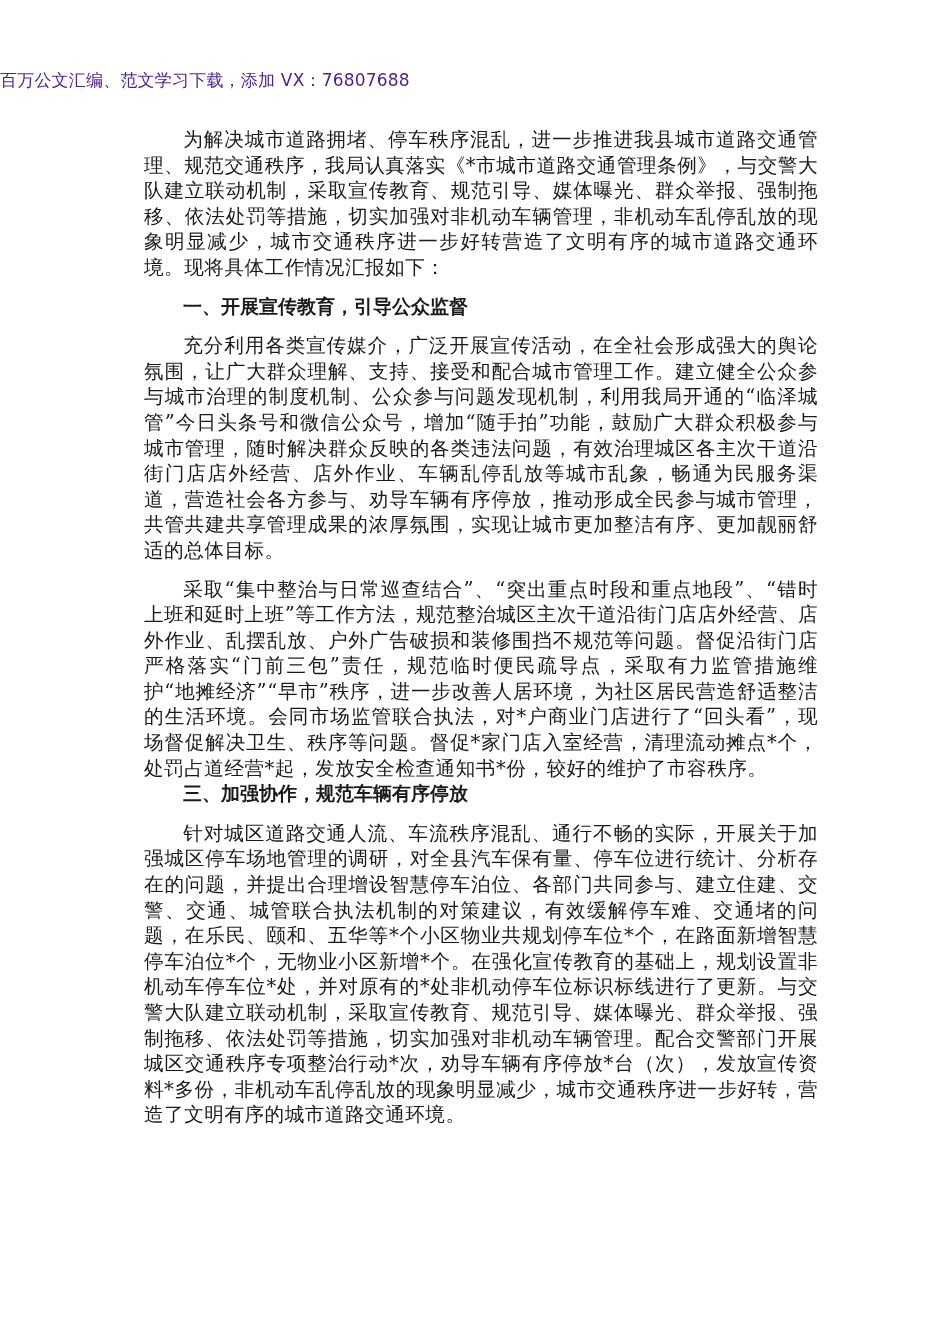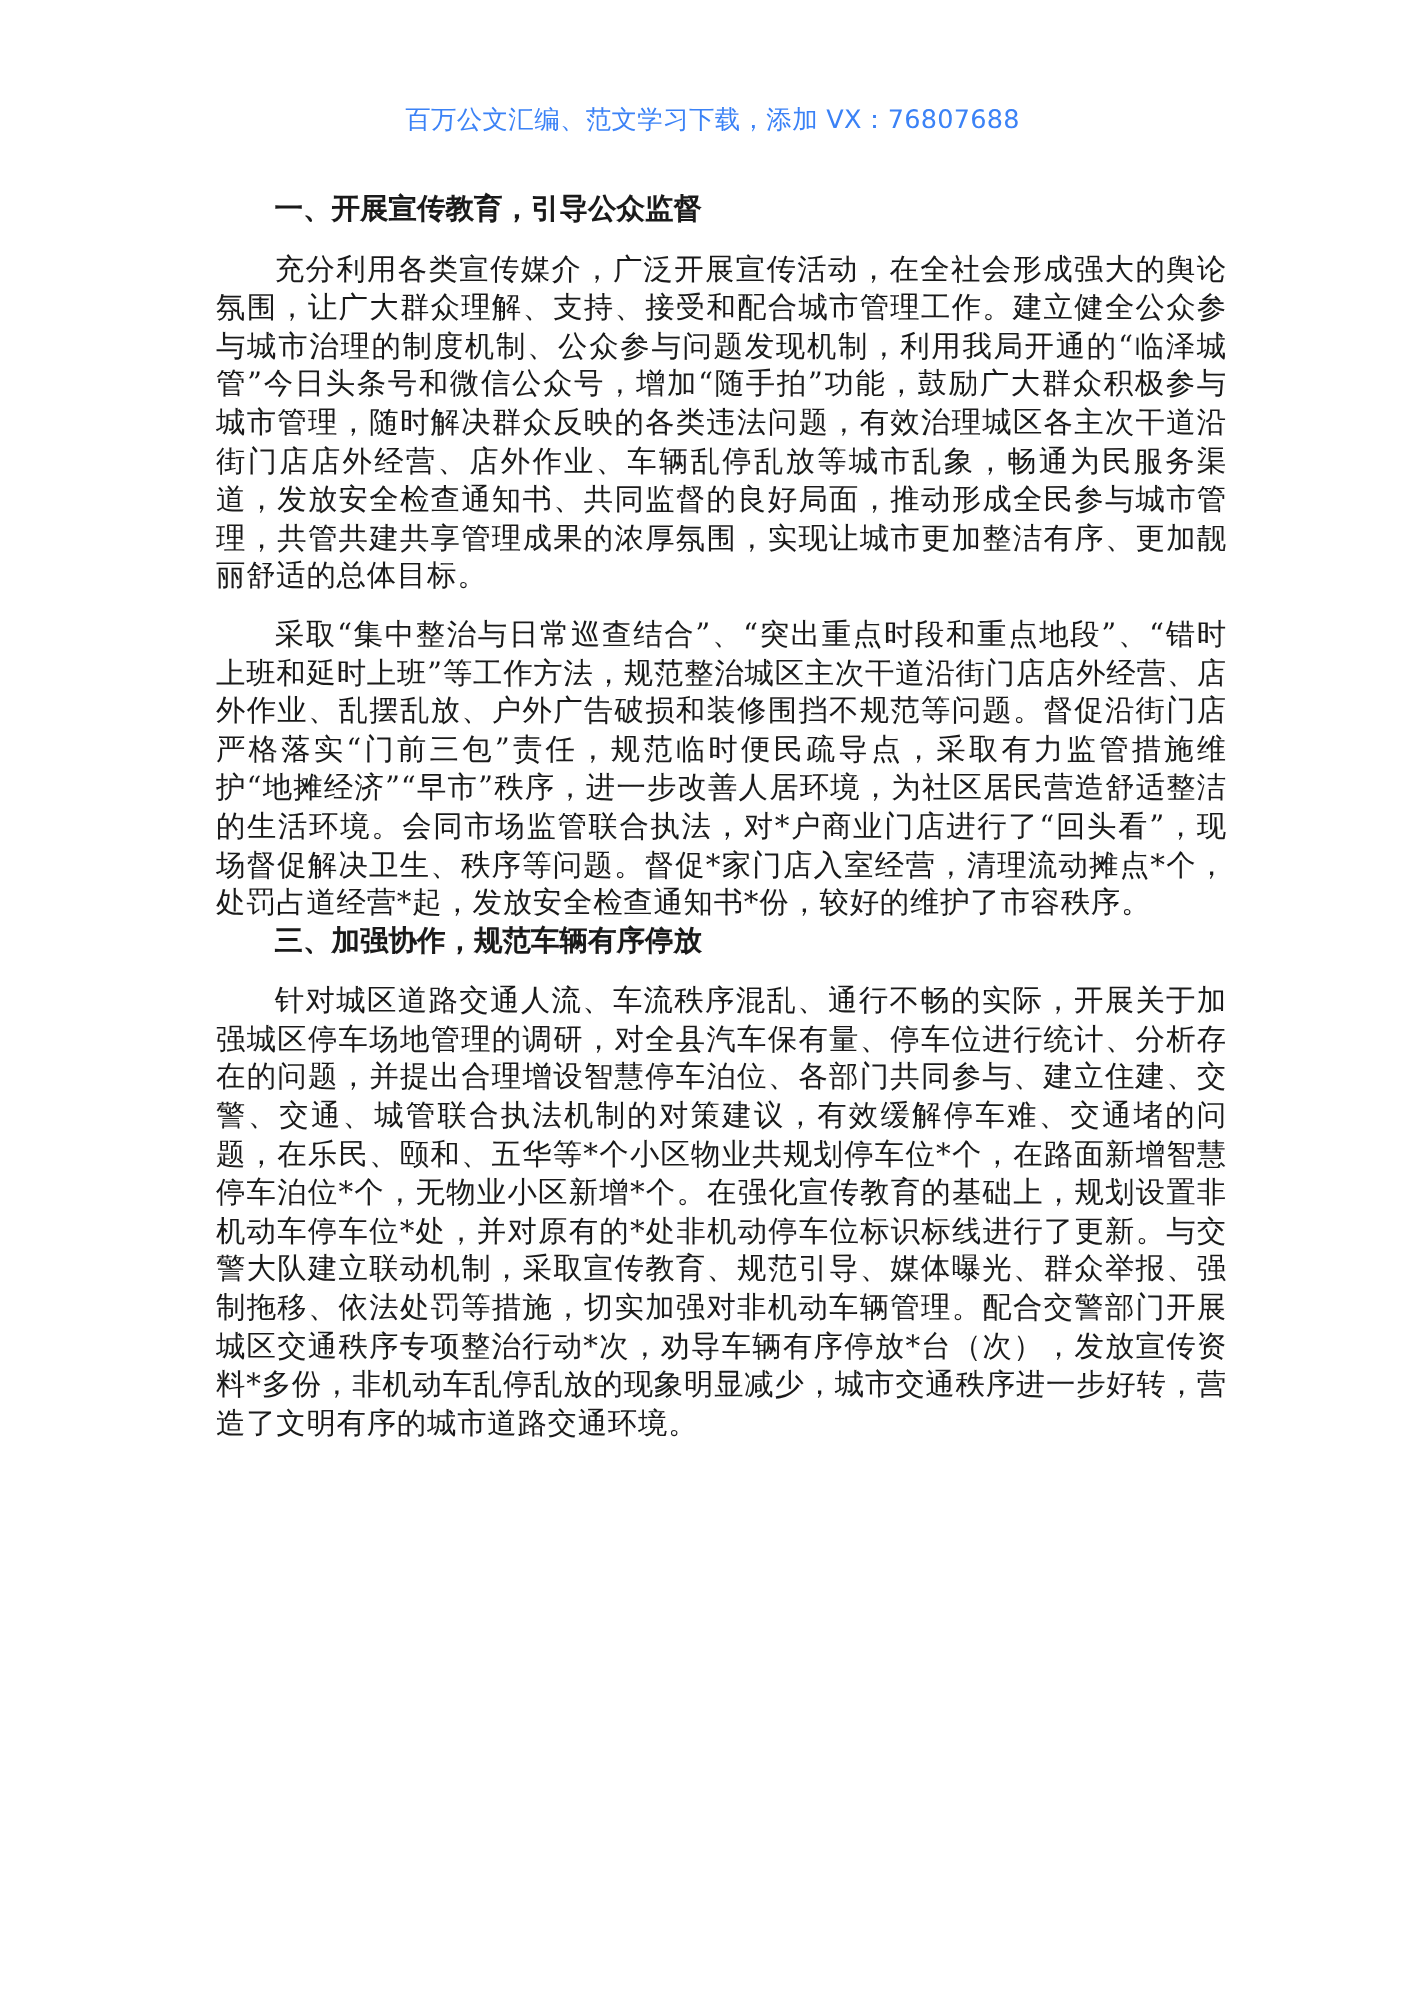--- a/index.html
+++ b/index.html
@@ -1,19 +1,19 @@
 <!DOCTYPE html>
 <html><head>
   <meta charset="utf-8">
   <style>
     html, body { margin: 0; padding: 0; background: #ffffff; }
     body { width: 950px; height: 1344px; position: relative; overflow: hidden; }
     .watermark {
-      position: absolute; left: 0; top: 68px; width: 950px; text-align: center;
-      color: #3b82f6; font-family: "DejaVu Sans", sans-serif; font-size: 17px;
+      position: absolute; left: 0; top: 68px; width: 950px; text-align: left;
+      color: #4c1d95; font-family: "DejaVu Sans", sans-serif; font-size: 17px;
       letter-spacing: 0.2px; line-height: 24px;
     }
     .page {
       position: absolute; left: 144px; top: 127px; width: 674px;
       font-family: "DejaVu Serif", serif; color: #1a1a1a;
     }
     .para {
       margin: 0; font-size: 19.6px; line-height: 25.6px; text-align: justify;
       text-indent: 2em; text-justify: inter-character; letter-spacing: 0.5px;
     }
@@ -27,21 +27,22 @@
     .h2 { margin-bottom: 14px; }
     .p2 { }
     .h3 { margin-bottom: 14px; }
   </style>
 </head>
 <body>
 
 <div class="watermark">百万公文汇编、范文学习下载，添加 VX：76807688</div>
 
 <div class="page">
+  <p class="para p-intro">为解决城市道路拥堵、停车秩序混乱，进一步推进我县城市道路交通管理、规范交通秩序，我局认真落实《*市城市道路交通管理条例》，与交警大队建立联动机制，采取宣传教育、规范引导、媒体曝光、群众举报、强制拖移、依法处罚等措施，切实加强对非机动车辆管理，非机动车乱停乱放的现象明显减少，城市交通秩序进一步好转营造了文明有序的城市道路交通环境。现将具体工作情况汇报如下：</p>
 
   <h2 class="heading h1">一、开展宣传教育，引导公众监督</h2>
-  <p class="para p1">充分利用各类宣传媒介，广泛开展宣传活动，在全社会形成强大的舆论氛围，让广大群众理解、支持、接受和配合城市管理工作。建立健全公众参与城市治理的制度机制、公众参与问题发现机制，利用我局开通的“临泽城管”今日头条号和微信公众号，增加“随手拍”功能，鼓励广大群众积极参与城市管理，随时解决群众反映的各类违法问题，有效治理城区各主次干道沿街门店店外经营、店外作业、车辆乱停乱放等城市乱象，畅通为民服务渠道，发放安全检查通知书、共同监督的良好局面，推动形成全民参与城市管理，共管共建共享管理成果的浓厚氛围，实现让城市更加整洁有序、更加靓丽舒适的总体目标。</p>
+  <p class="para p1">充分利用各类宣传媒介，广泛开展宣传活动，在全社会形成强大的舆论氛围，让广大群众理解、支持、接受和配合城市管理工作。建立健全公众参与城市治理的制度机制、公众参与问题发现机制，利用我局开通的“临泽城管”今日头条号和微信公众号，增加“随手拍”功能，鼓励广大群众积极参与城市管理，随时解决群众反映的各类违法问题，有效治理城区各主次干道沿街门店店外经营、店外作业、车辆乱停乱放等城市乱象，畅通为民服务渠道，营造社会各方参与、劝导车辆有序停放，推动形成全民参与城市管理，共管共建共享管理成果的浓厚氛围，实现让城市更加整洁有序、更加靓丽舒适的总体目标。</p>
 
   <p class="para p2">采取“集中整治与日常巡查结合”、“突出重点时段和重点地段”、“错时上班和延时上班”等工作方法，规范整治城区主次干道沿街门店店外经营、店外作业、乱摆乱放、户外广告破损和装修围挡不规范等问题。督促沿街门店严格落实“门前三包”责任，规范临时便民疏导点，采取有力监管措施维护“地摊经济”“早市”秩序，进一步改善人居环境，为社区居民营造舒适整洁的生活环境。会同市场监管联合执法，对*户商业门店进行了“回头看”，现场督促解决卫生、秩序等问题。督促*家门店入室经营，清理流动摊点*个，处罚占道经营*起，发放安全检查通知书*份，较好的维护了市容秩序。</p>
 
   <h2 class="heading h3">三、加强协作，规范车辆有序停放</h2>
   <p class="para p3">针对城区道路交通人流、车流秩序混乱、通行不畅的实际，开展关于加强城区停车场地管理的调研，对全县汽车保有量、停车位进行统计、分析存在的问题，并提出合理增设智慧停车泊位、各部门共同参与、建立住建、交警、交通、城管联合执法机制的对策建议，有效缓解停车难、交通堵的问题，在乐民、颐和、五华等*个小区物业共规划停车位*个，在路面新增智慧停车泊位*个，无物业小区新增*个。在强化宣传教育的基础上，规划设置非机动车停车位*处，并对原有的*处非机动停车位标识标线进行了更新。与交警大队建立联动机制，采取宣传教育、规范引导、媒体曝光、群众举报、强制拖移、依法处罚等措施，切实加强对非机动车辆管理。配合交警部门开展城区交通秩序专项整治行动*次，劝导车辆有序停放*台（次），发放宣传资料*多份，非机动车乱停乱放的现象明显减少，城市交通秩序进一步好转，营造了文明有序的城市道路交通环境。</p>
 </div>
 
 </body></html>

